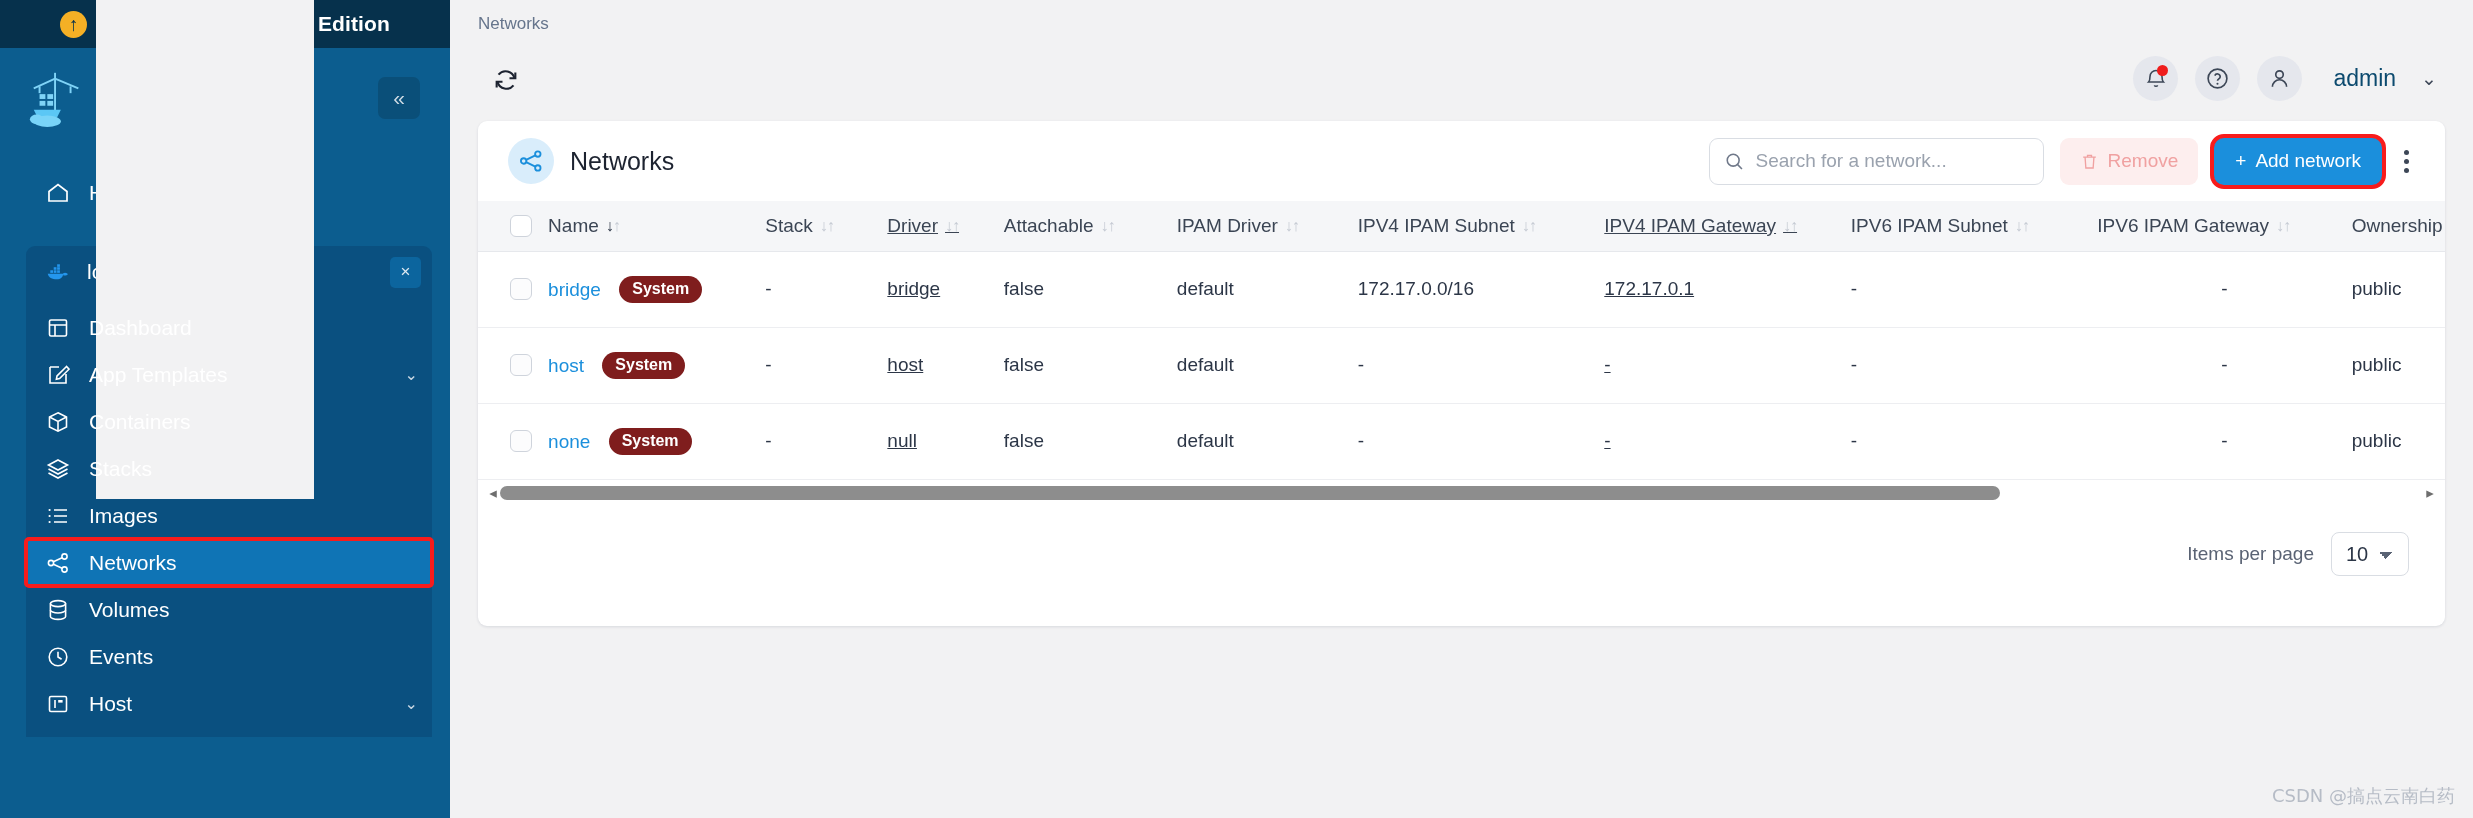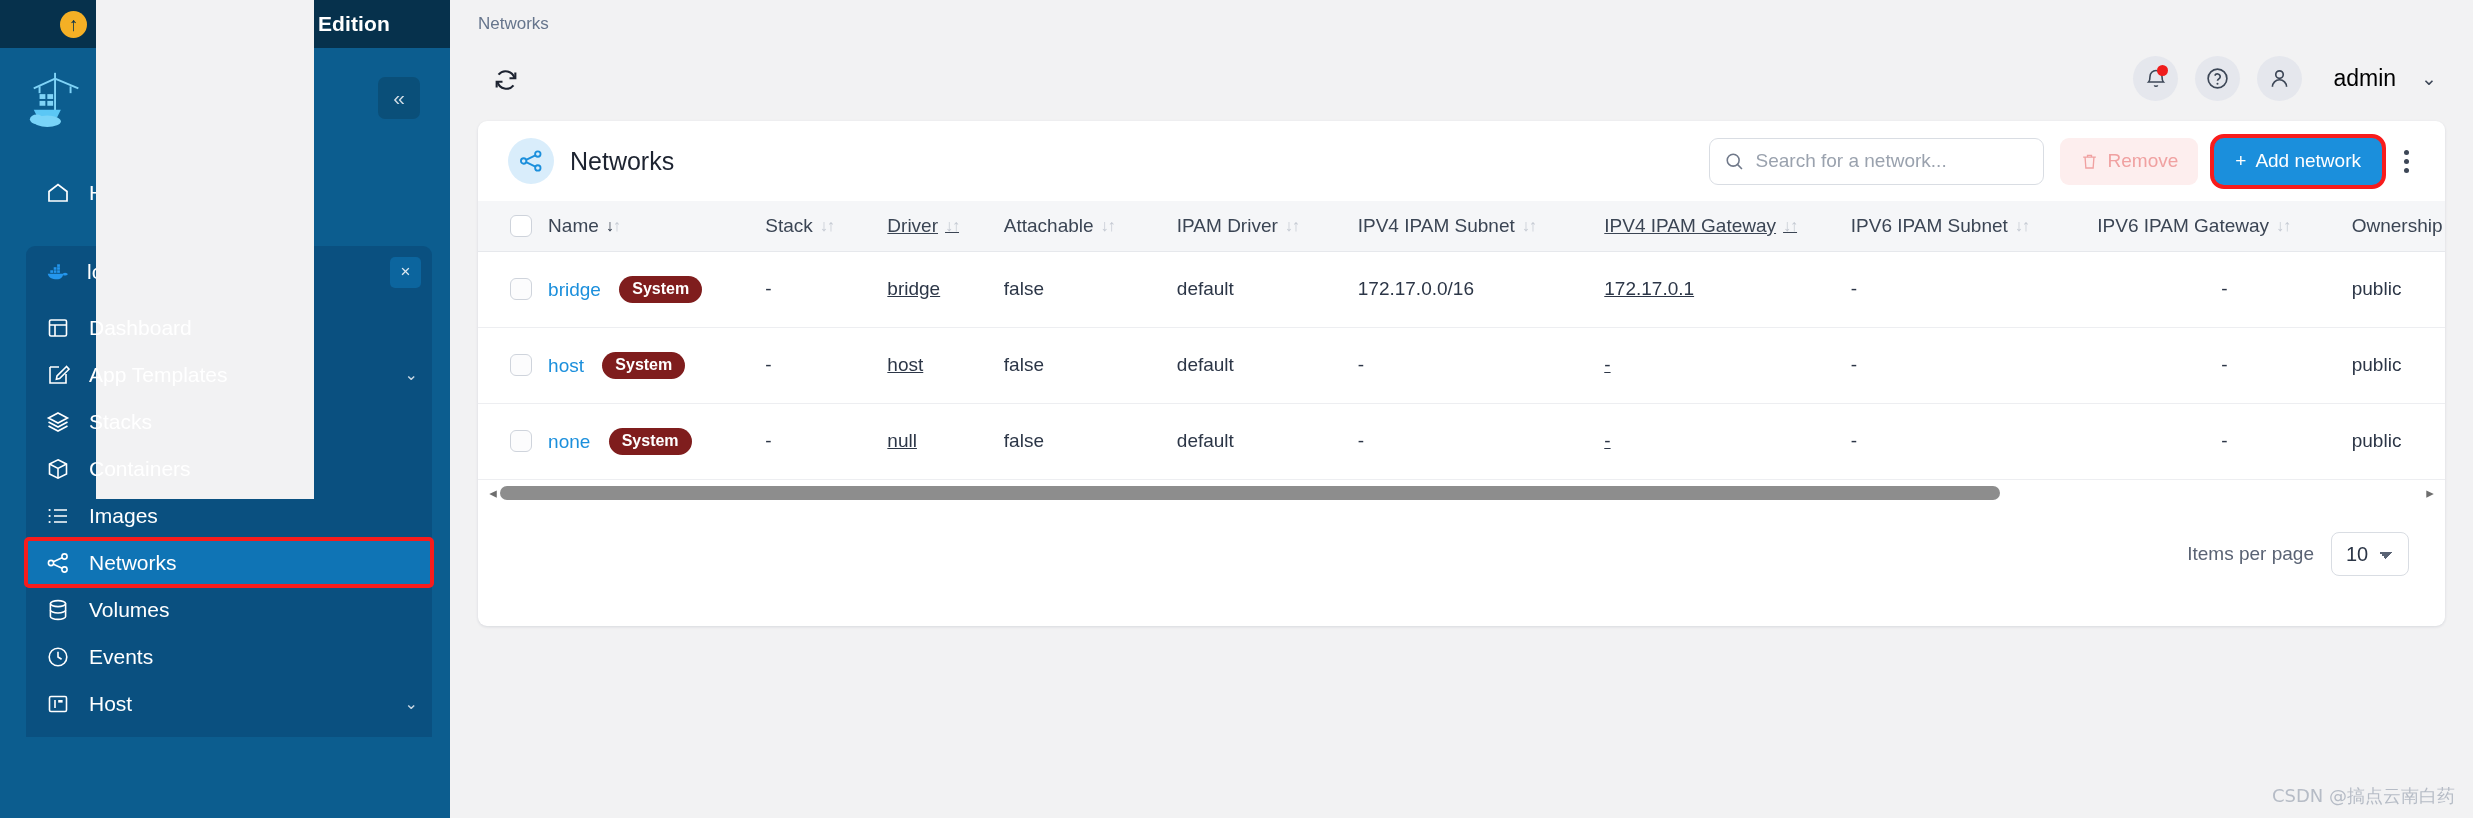--- a/index.html
+++ b/index.html
@@ -104,21 +104,21 @@
   .circle-btn {
     width: 45px; height: 45px; border-radius: 50%;
     background: #e5e7ed; border: none; cursor: pointer;
     display: flex; align-items: center; justify-content: center;
     position: relative; color: #3d4757;
   }
   .circle-btn .dot {
     position: absolute; top: 9px; right: 10px;
     width: 11px; height: 11px; border-radius: 50%; background: #ef1c1c;
   }
-  .user-name { font-size: 23px; color: #000000; margin-left: 14px; }
+  .user-name { font-size: 23px; color: #0c4a6e; margin-left: 14px; }
   .user-caret { font-size: 19px; color: #3d4757; margin-left: 8px; cursor: pointer; }
 
   
   .card {
     margin: 20px 28px 0 28px;
     background: #ffffff;
     border-radius: 9px;
     box-shadow: 0 1px 3px rgba(25,40,70,.12);
     overflow: hidden;
     height: 505px;
@@ -323,34 +323,34 @@
           <svg class="nav-ic" viewBox="0 0 24 24" fill="none" stroke="#fff" stroke-width="1.6">
             <path d="M4 4 H13 M4 4 V20 H20 V11"></path>
               <path d="M20.5 3.5 L11 13 l-.6 3.2 3.2-.6 9.4-9.4 z"></path>
           </svg>
           <span>App Templates</span>
           <span class="chev">⌄</span>
         </div>
 
         <div class="nav-item">
           <svg class="nav-ic" viewBox="0 0 24 24" fill="none" stroke="#fff" stroke-width="1.6">
+            <path d="M12 2.8 L20.5 7 V17 L12 21.2 L3.5 17 V7 Z"></path>
+              <path d="M3.5 7 L12 11.4 L20.5 7 M12 11.4 V21.2"></path>
+          </svg>
+          <span>Containers</span>
+          <span class="chev"></span>
+        </div>
+
+        <div class="nav-item">
+          <svg class="nav-ic" viewBox="0 0 24 24" fill="none" stroke="#fff" stroke-width="1.6">
             <path d="M12 3 L21.5 8 L12 13 L2.5 8 Z"></path>
               <path d="M2.5 12 L12 17 L21.5 12"></path>
               <path d="M2.5 16 L12 21 L21.5 16"></path>
           </svg>
           <span>Stacks</span>
-          <span class="chev"></span>
-        </div>
-
-        <div class="nav-item">
-          <svg class="nav-ic" viewBox="0 0 24 24" fill="none" stroke="#fff" stroke-width="1.6">
-            <path d="M12 2.8 L20.5 7 V17 L12 21.2 L3.5 17 V7 Z"></path>
-              <path d="M3.5 7 L12 11.4 L20.5 7 M12 11.4 V21.2"></path>
-          </svg>
-          <span>Containers</span>
           <span class="chev"></span>
         </div>
 
         <div class="nav-item">
           <svg class="nav-ic" viewBox="0 0 24 24" fill="none" stroke="#fff" stroke-width="1.6">
             <path d="M8 6 H21 M8 12 H21 M8 18 H21"></path>
             <circle cx="3.6" cy="6" r="1.1" fill="#fff" stroke="none"></circle>
             <circle cx="3.6" cy="12" r="1.1" fill="#fff" stroke="none"></circle>
             <circle cx="3.6" cy="18" r="1.1" fill="#fff" stroke="none"></circle>
           </svg>

